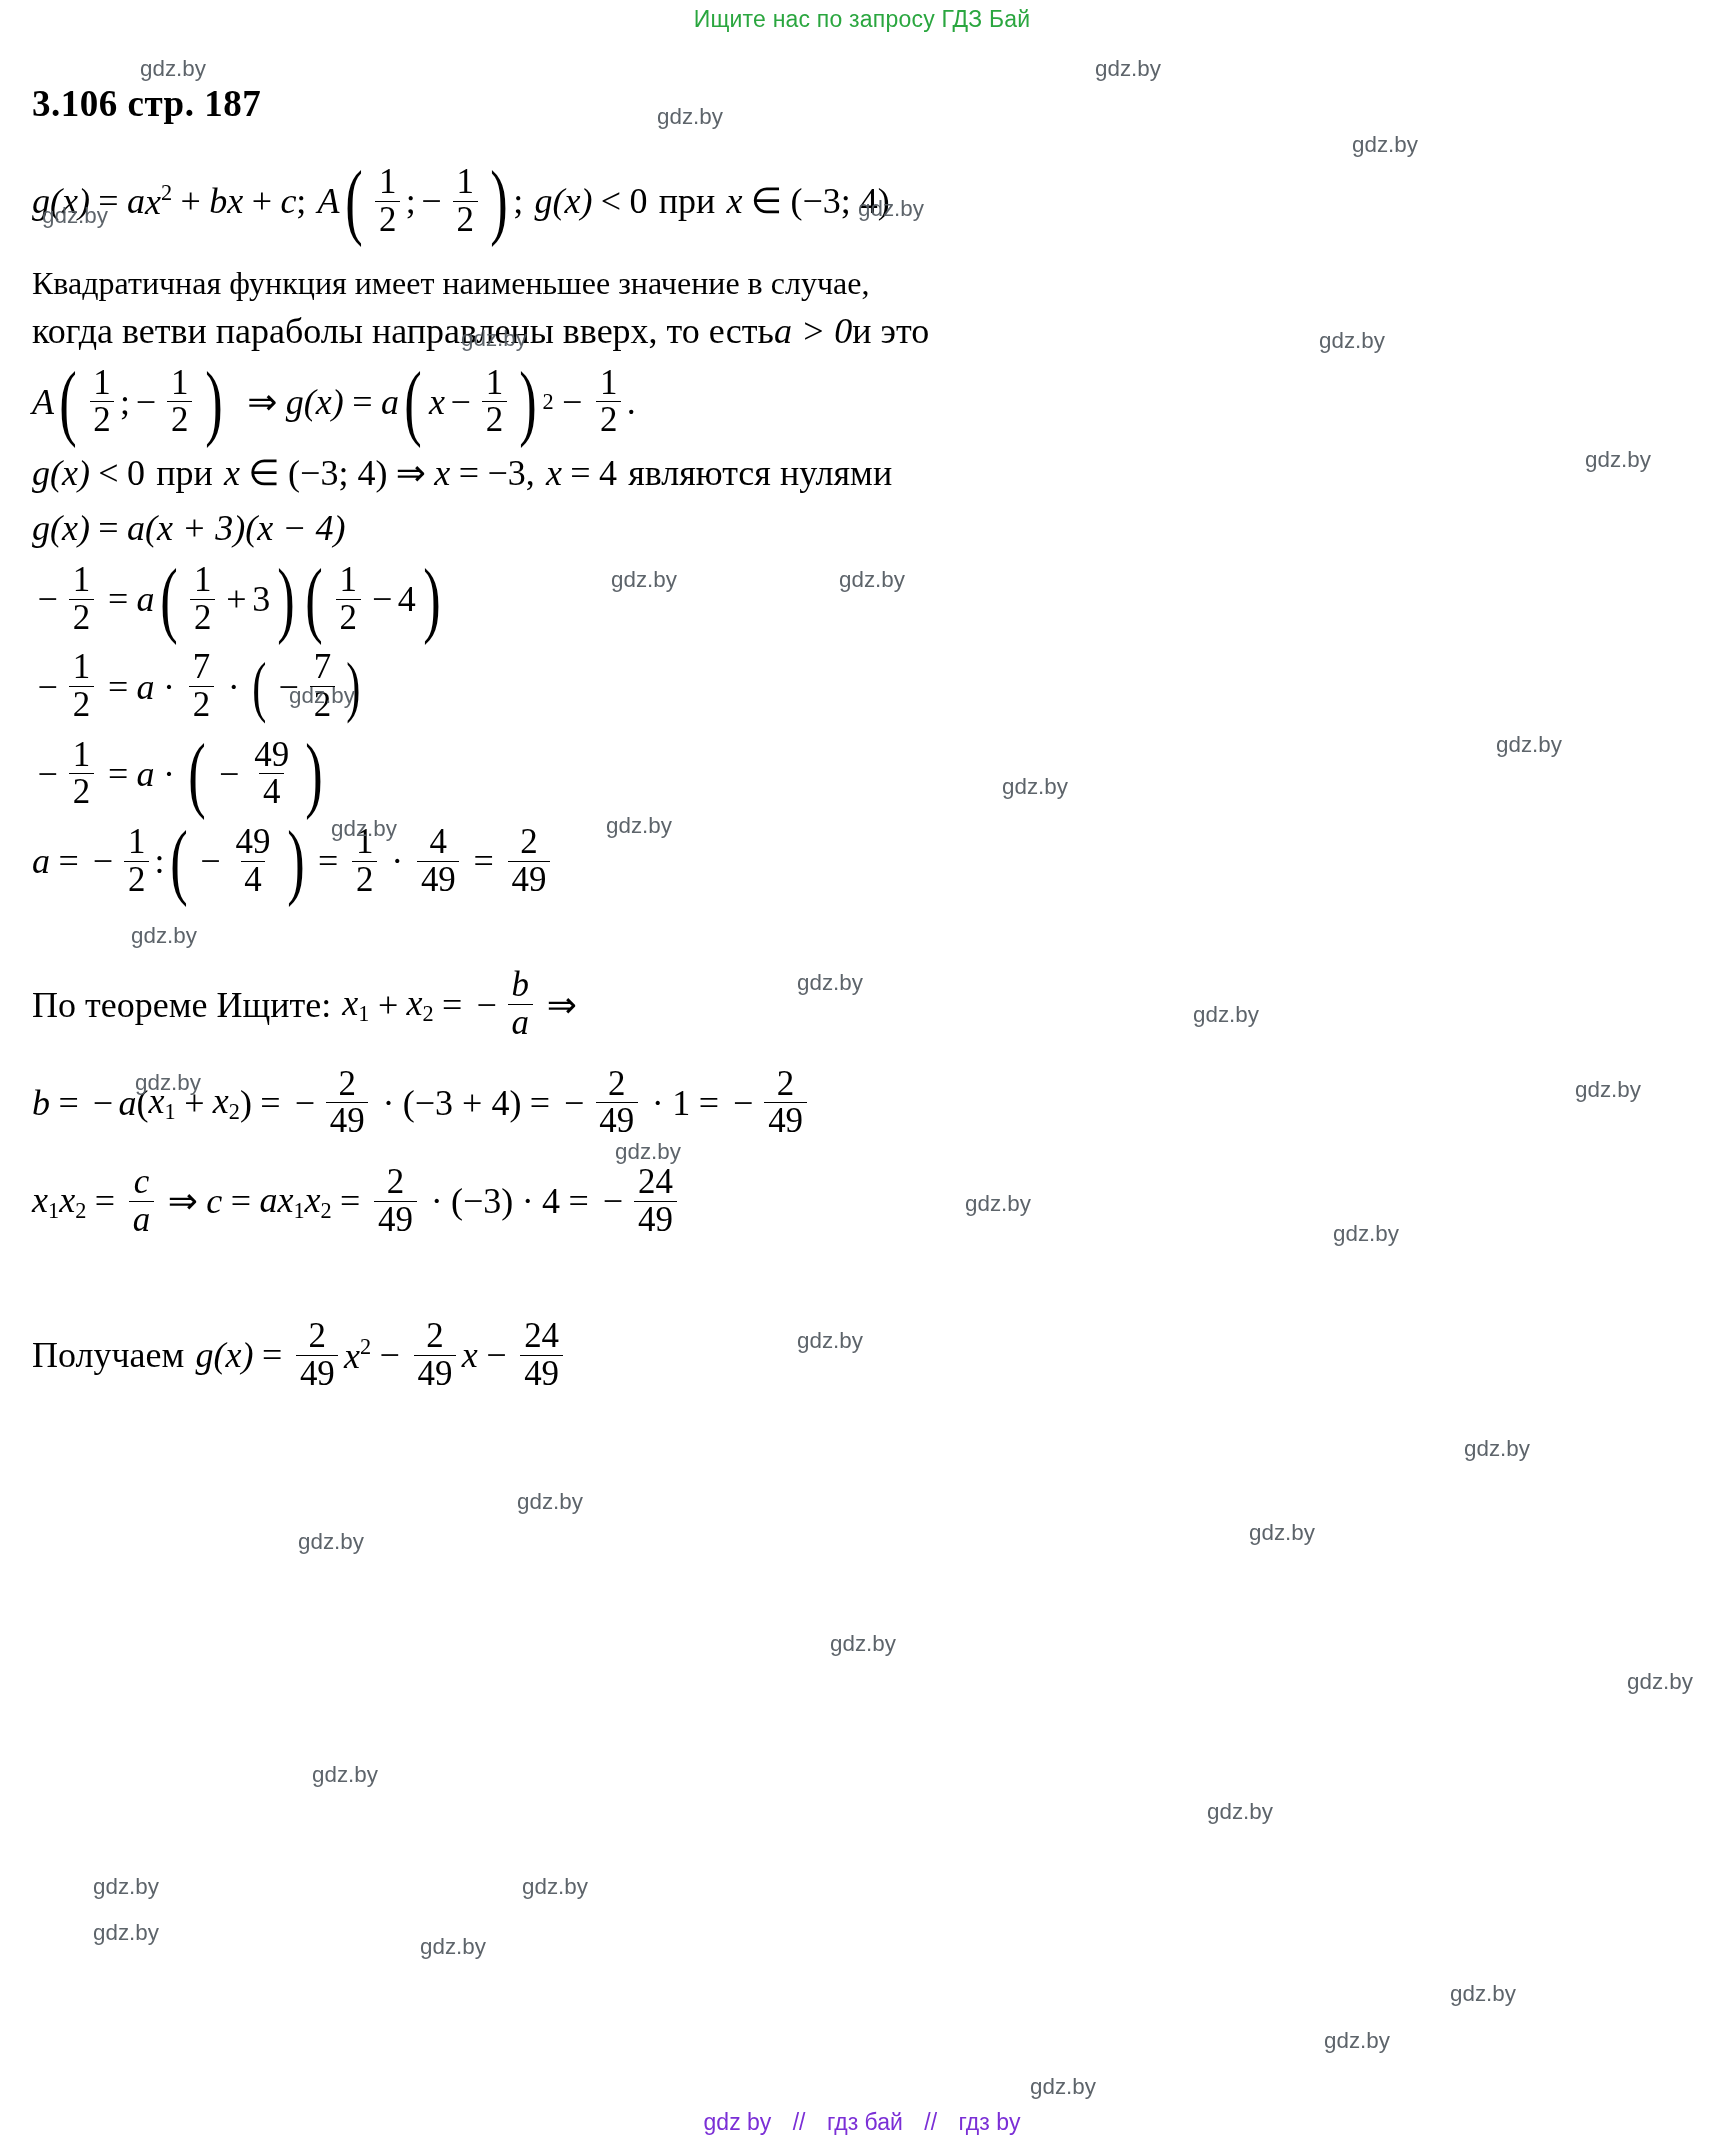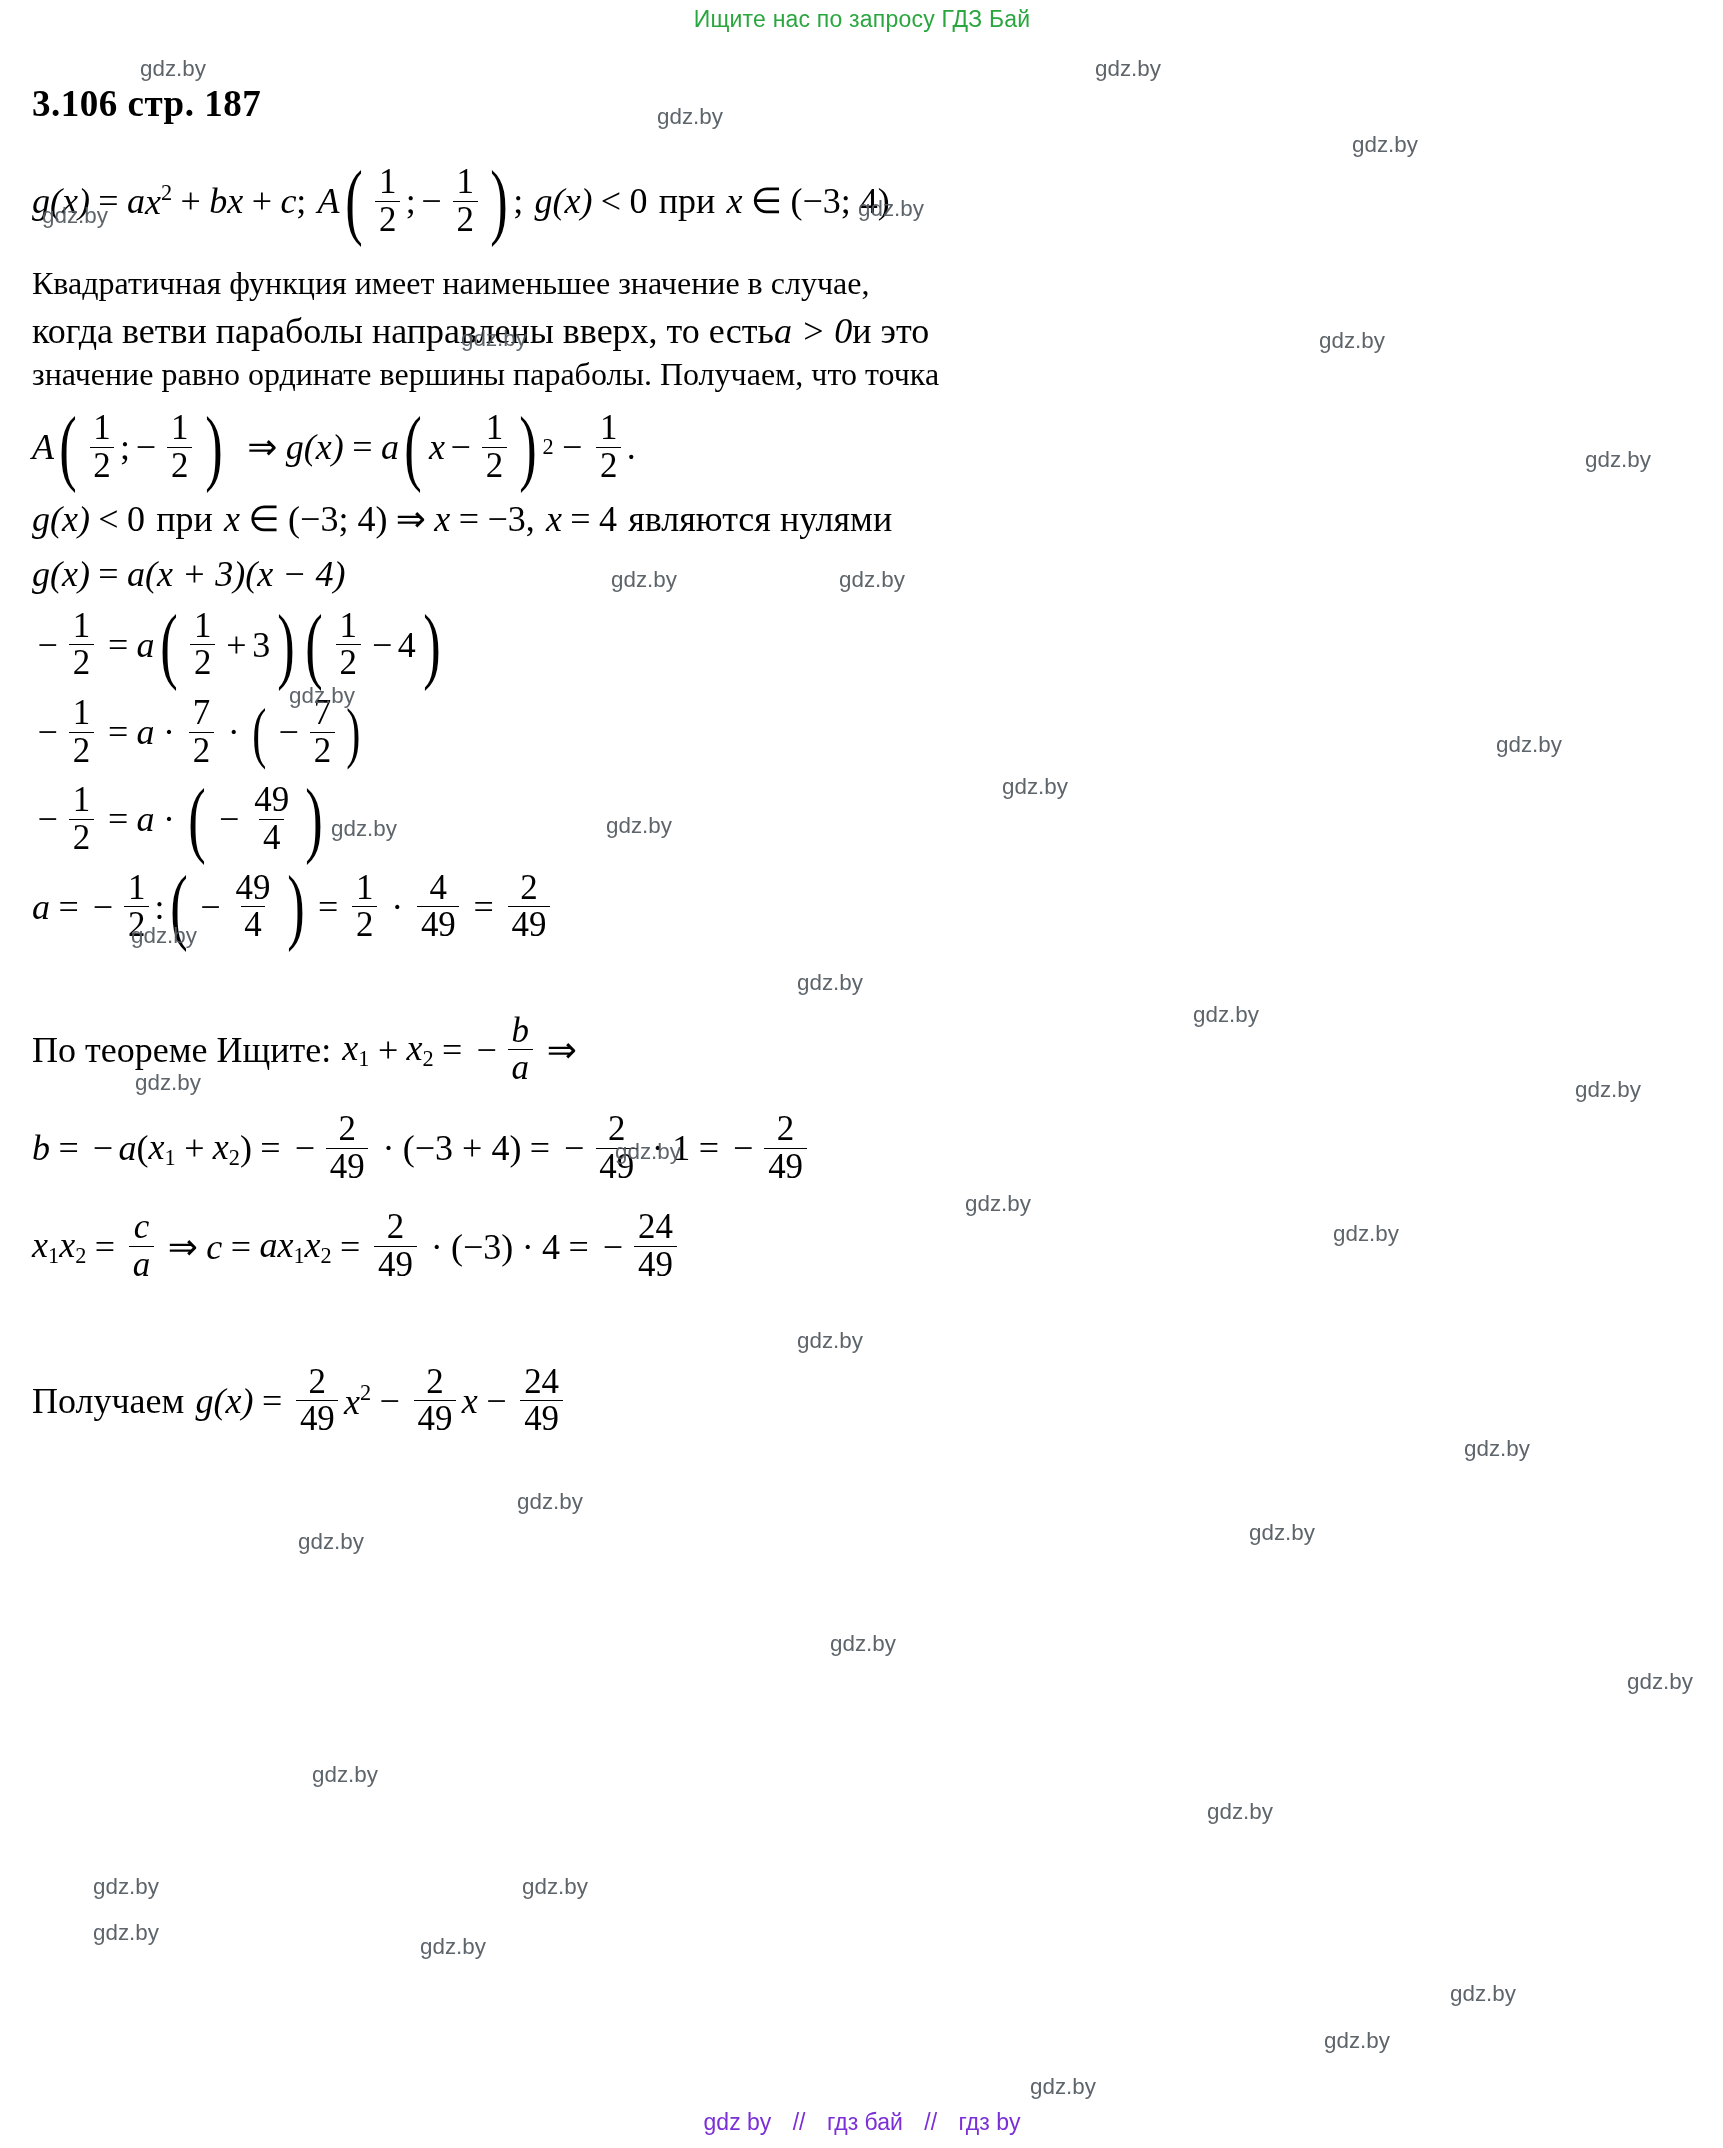--- a/index.html
+++ b/index.html
@@ -175,21 +175,20 @@
       <span class="op">∈</span>
       <span>(−3; 4)</span>
     </div>
 
     <div class="line" style="margin-top:22.4px">Квадратичная функция имеет наименьшее значение в случае,</div>
     <div class="mathline">
       <span>когда ветви параболы направлены вверх, то есть </span>
       <i class="v">a &gt; 0</i>
       <span> и это</span>
     </div>
-    <div class="line">значение равно ординате вершины параболы. Получаем, что точка</div>
 
     <div class="mathline gap">
       <i class="v">A</i>
       <span class="par">
         <span class="pl">(</span>
         <span class="inner">
           <span class="frac">
             <span class="num">1</span>
             <span class="den">2</span>
           </span>

